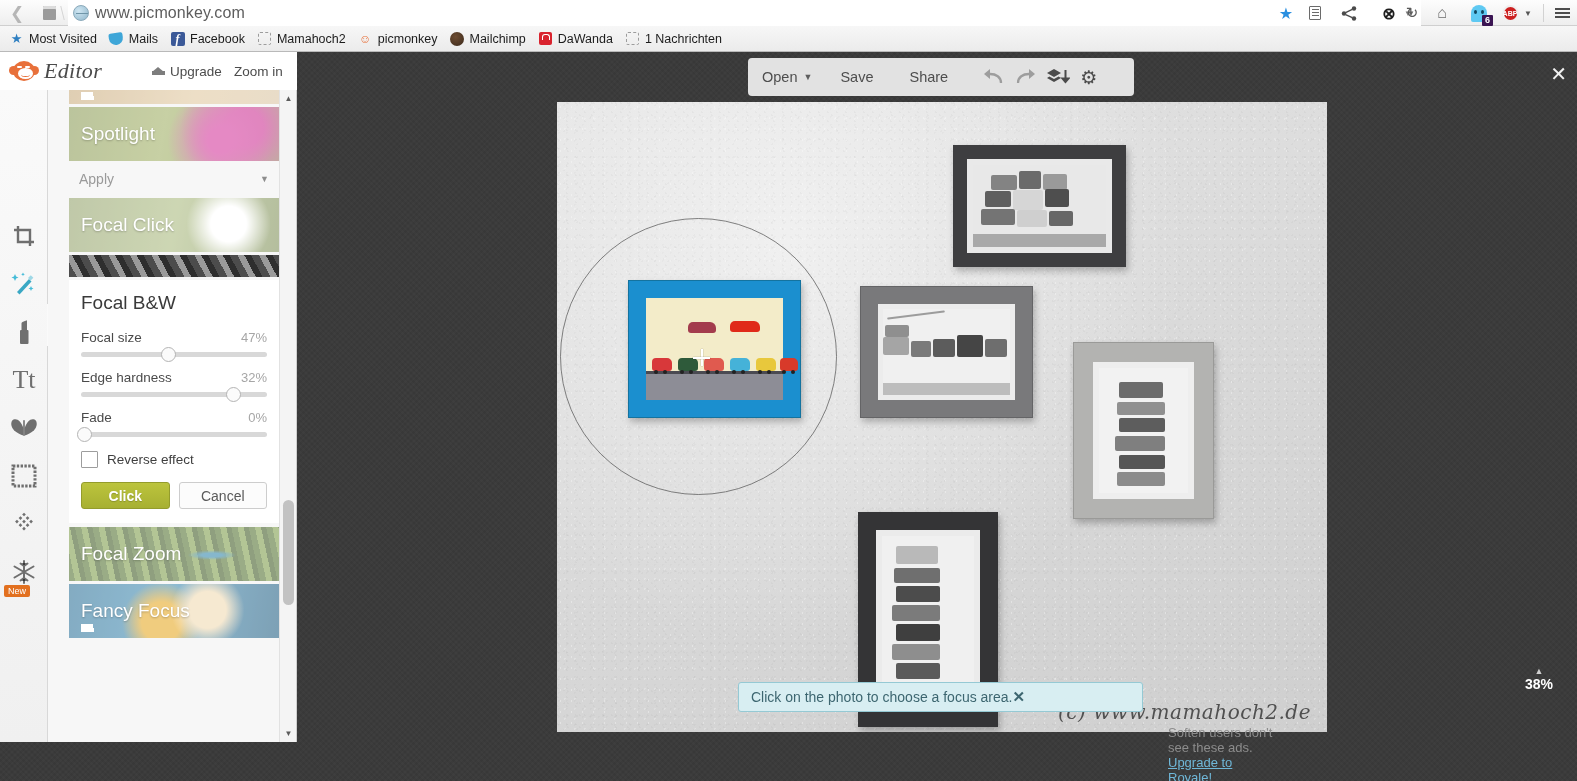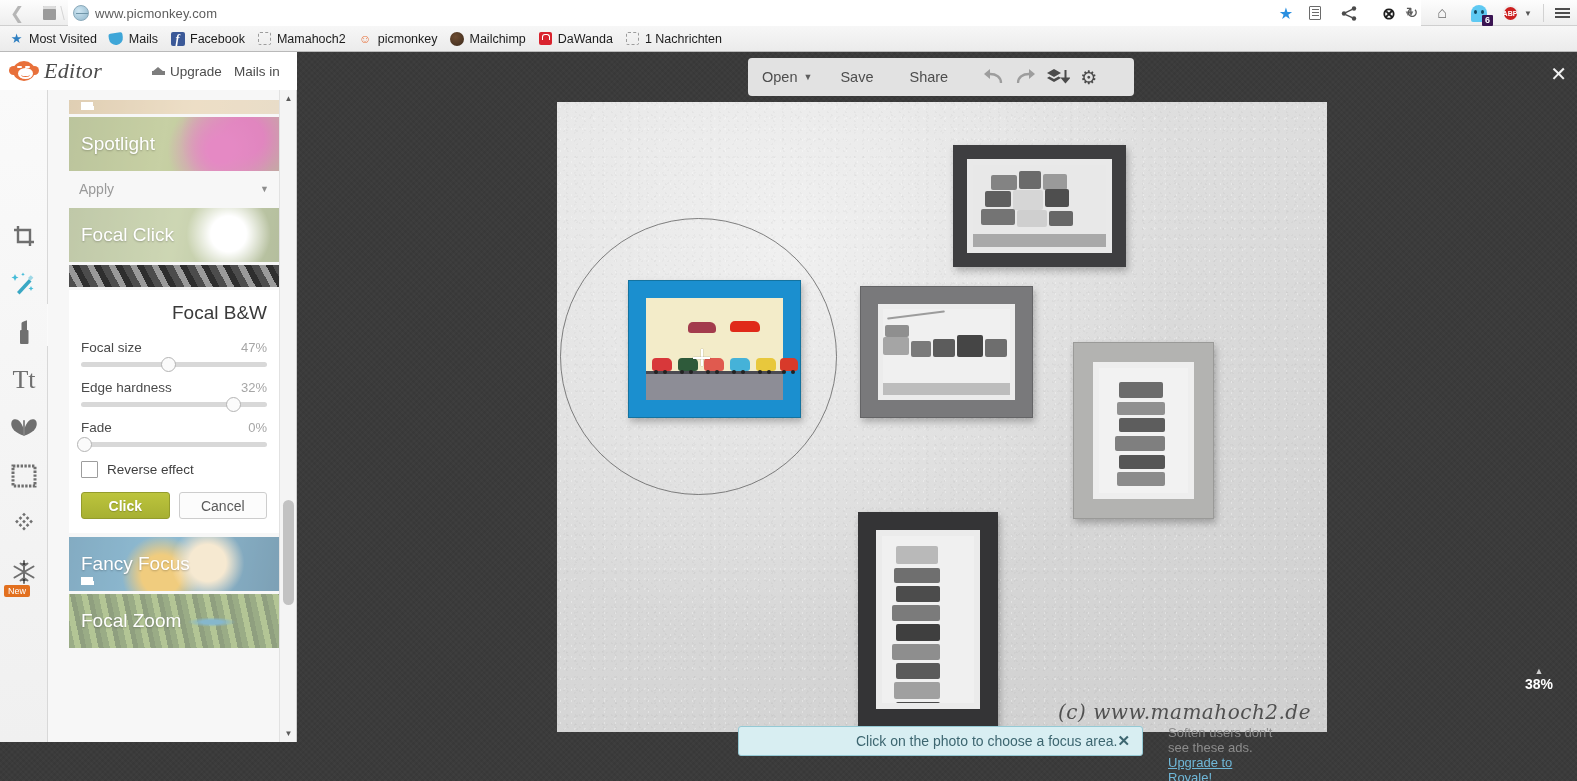--- a/index.html
+++ b/index.html
@@ -19,21 +19,21 @@
     box-shadow: inset 0 3px 0 #dcdcdc; }
   #nav-sep .chev { position:absolute; right:4px; top:4px; width:8px; height:14px;
     border-right:1px solid #d4d4d4; transform:skewX(14deg); }
   #url-field { position:absolute; left:68px; top:0; right:156px; height:26px;
     background:#ffffff; display:flex; align-items:center; padding-left:5px; }
   #url-favicon { width:16px; height:16px; border-radius:50%;
     background:radial-gradient(circle at 35% 35%, #cfe6f2, #8fb6cb);
     border:1px solid #8aa9ba; margin-right:6px; flex:none; position:relative; }
   #url-favicon:after { content:""; position:absolute; left:2px; top:7px; width:12px;
     height:1px; background:#6f95a8; }
-  #url-text { font-size:13px; color:#5d5d5d; letter-spacing:.1px; }
+  #url-text { font-size:16px; color:#5d5d5d; letter-spacing:.1px; }
   #url-dropdown { position:absolute; right:1px; top:0; width:24px; height:26px;
     display:flex; align-items:center; justify-content:center; font-size:8px; color:#7c7c7c; }
   #url-reload { position:absolute; right:152px; top:0; width:26px; height:26px;
     display:flex; align-items:center; justify-content:center; font-size:15px; color:#5a5a5a; }
 
   .tb-ico { position:absolute; top:0; height:26px; display:flex;
     align-items:center; justify-content:center; }
   #tb-star { left:1275px; width:22px; font-size:16px; color:#2a8fe0; }
   #tb-reader { left:1304px; width:22px; }
   #tb-reader .bk { width:12px; height:14px; border:1.6px solid #6b6b6b; border-radius:1px; }
@@ -127,21 +127,21 @@
   #tool-strip-pad { height:122px; }
   #tab-notch { position:absolute; left:47px; top:213px; width:14px; height:44px;
     background:#fafafa; border:1px solid #d8d8d8; border-left:0;
     border-radius:0 9px 9px 0; }
   .newbadge { position:absolute; left:4px; bottom:-1px; background:#e2701f; color:#fff;
     font-size:9px; line-height:12px; padding:0 4px; border-radius:2px; }
 
   
   #effects-panel { position:absolute; left:48px; top:38px; width:249px; height:652px;
     background:#f7f7f7; border-right:1px solid #cfcfcf; overflow:hidden; }
-  #panel-scroll { position:absolute; left:0; top:12px; width:232px; }
+  #panel-scroll { position:absolute; left:0; top:2px; width:232px; }
   .eff-item { position:relative; width:210px; margin:0 0 3px 21px; height:54px;
     display:flex; align-items:center; overflow:hidden; }
   .eff-item .label { position:relative; z-index:2; color:#ffffff; font-size:19px;
     padding-left:12px; text-shadow:0 1px 2px rgba(0,0,0,.25); }
   .eff-thumb { position:absolute; inset:0; }
   .veil { position:absolute; inset:0; background:rgba(255,255,255,.42); z-index:1; }
   .eff-crown { position:absolute; left:12px; bottom:2px; z-index:3; }
   .eff-crown .crown:before, .eff-crown .crown:after { background:#ffffff; border-bottom-color:#ffffff; }
 
   
@@ -175,21 +175,21 @@
 
   
   #area-row { width:210px; height:30px; margin:3px 0 4px 21px; background:#f7f7f7;
     display:flex; align-items:center; justify-content:space-between; padding:0 10px;
     font-size:14px; color:#9a9a9a; }
   #area-caret { font-size:9px; color:#8d8d8d; }
 
   
   #focal-card { width:210px; margin:0 0 4px 21px; background:#ffffff;
     padding:12px 12px 14px 12px; }
-  #focal-title { font-size:19px; color:#3a3a3a; margin-bottom:16px;text-align:right; }
+  #focal-title { font-size:19px; color:#3a3a3a; margin-bottom:16px; }
   .slider-row { margin-bottom:13px; }
   .slider-head { display:flex; justify-content:space-between; align-items:baseline;
     font-size:13.5px; color:#4a4a4a; margin-bottom:7px; }
   .slider-head .pct { color:#a6a6a6; font-size:13px; }
   .track { position:relative; height:5px; background:#d8d8d8; border-radius:3px; }
   .knob { position:absolute; top:-5px; width:15px; height:15px; border-radius:50%;
     background:#fbfbfb; border:1.8px solid #b4b4b4; margin-left:-7.5px; }
   #reverse-row { display:flex; align-items:center; margin:14px 0 14px 0; }
   #reverse-box { width:17px; height:17px; border:1.6px solid #9d9d9d; background:#fff;
     border-radius:1px; margin-right:9px; }
@@ -279,21 +279,21 @@
   #crosshair:after { content:""; position:absolute; left:0; top:8px; width:17px;
     height:1.6px; background:#fff; box-shadow:0 0 1px rgba(0,0,0,.7); }
 
   #watermark { position:absolute; right:16px; bottom:8px;
     font-family:"DejaVu Serif", serif; font-style:italic; font-size:20px;
     color:#3a3a3a; letter-spacing:.5px; opacity:.85; }
 
   
   #toast { position:absolute; left:738px; top:630px; width:405px; height:30px;
     background:#d8eef2; border:1px solid #95c9d4; border-radius:3px;
-    display:flex; align-items:center; justify-content:flex-end; padding:0 12px;margin-top:44px; }
+    display:flex; align-items:center; justify-content:flex-start; padding:0 12px; }
   #toast-text { font-size:14px; color:#3d6670; }
   #toast-close { font-size:15px; color:#3d6670; font-weight:bold; }
 
   
   #zoom-ind { position:absolute; right:10px; top:614px; width:56px; text-align:center; }
   #zoom-caret { font-size:9px; color:#cfcfcf; line-height:10px; }
   #zoom-pct { font-size:14px; color:#ffffff; font-weight:bold; }
   #ads { position:absolute; left:1168px; top:673px; width:180px;
     font-size:13px; line-height:15px; }
   .ad-line { color:#8c8c8c; } .ad-link { color:#6fb7d8;text-decoration:underline; }
@@ -412,21 +412,21 @@
           <i class="eye l"></i>
           <i class="eye r"></i>
           <i class="smile"></i>
       </span>
       <span id="pm-editor-word">Editor</span>
     </div>
     <div id="pm-upgrade">
       <span class="crown"></span>
       <span>Upgrade</span>
     </div>
-    <div id="pm-signin">Mails in</div>
+    <div id="pm-signin">Zoom in</div>
   </div>
 
   <div id="tool-strip">
     <div id="tool-strip-pad"></div>
     <div class="tool">
       <svg width="24" height="24" viewBox="0 0 24 24">
         <path d="M6 2v16h16" stroke="#6f6f6f" stroke-width="2.4" fill="none"></path>
         <path d="M2 6h16v16" stroke="#6f6f6f" stroke-width="2.4" fill="none"></path>
       </svg>
     </div>
@@ -555,31 +555,31 @@
           <span id="reverse-label">Reverse effect</span>
         </div>
 
         <div id="focal-buttons">
           <div id="apply-btn">Click</div>
           <div id="cancel-btn">Cancel</div>
         </div>
       </div>
 
 
+      <div class="eff-item">
+        <span class="eff-thumb th-zoom"></span>
+        <span class="veil"></span>
+        <span class="label">Focal Zoom</span>
+      </div>
+
       <div class="eff-item" style="height:54px;">
         <span class="eff-thumb th-fancy"></span>
         <span class="veil"></span>
         <span class="label">Fancy Focus</span>
         <span class="eff-crown"><i class="crown"></i></span>
-      </div>
-
-      <div class="eff-item">
-        <span class="eff-thumb th-zoom"></span>
-        <span class="veil"></span>
-        <span class="label">Focal Zoom</span>
       </div>
     </div>
 
     <div id="panel-sb">
       <div class="sb-arrow" id="sb-up">▲</div>
       <div id="sb-thumb"></div>
       <div class="sb-arrow" id="sb-down">▼</div>
     </div>
   </div>
 

